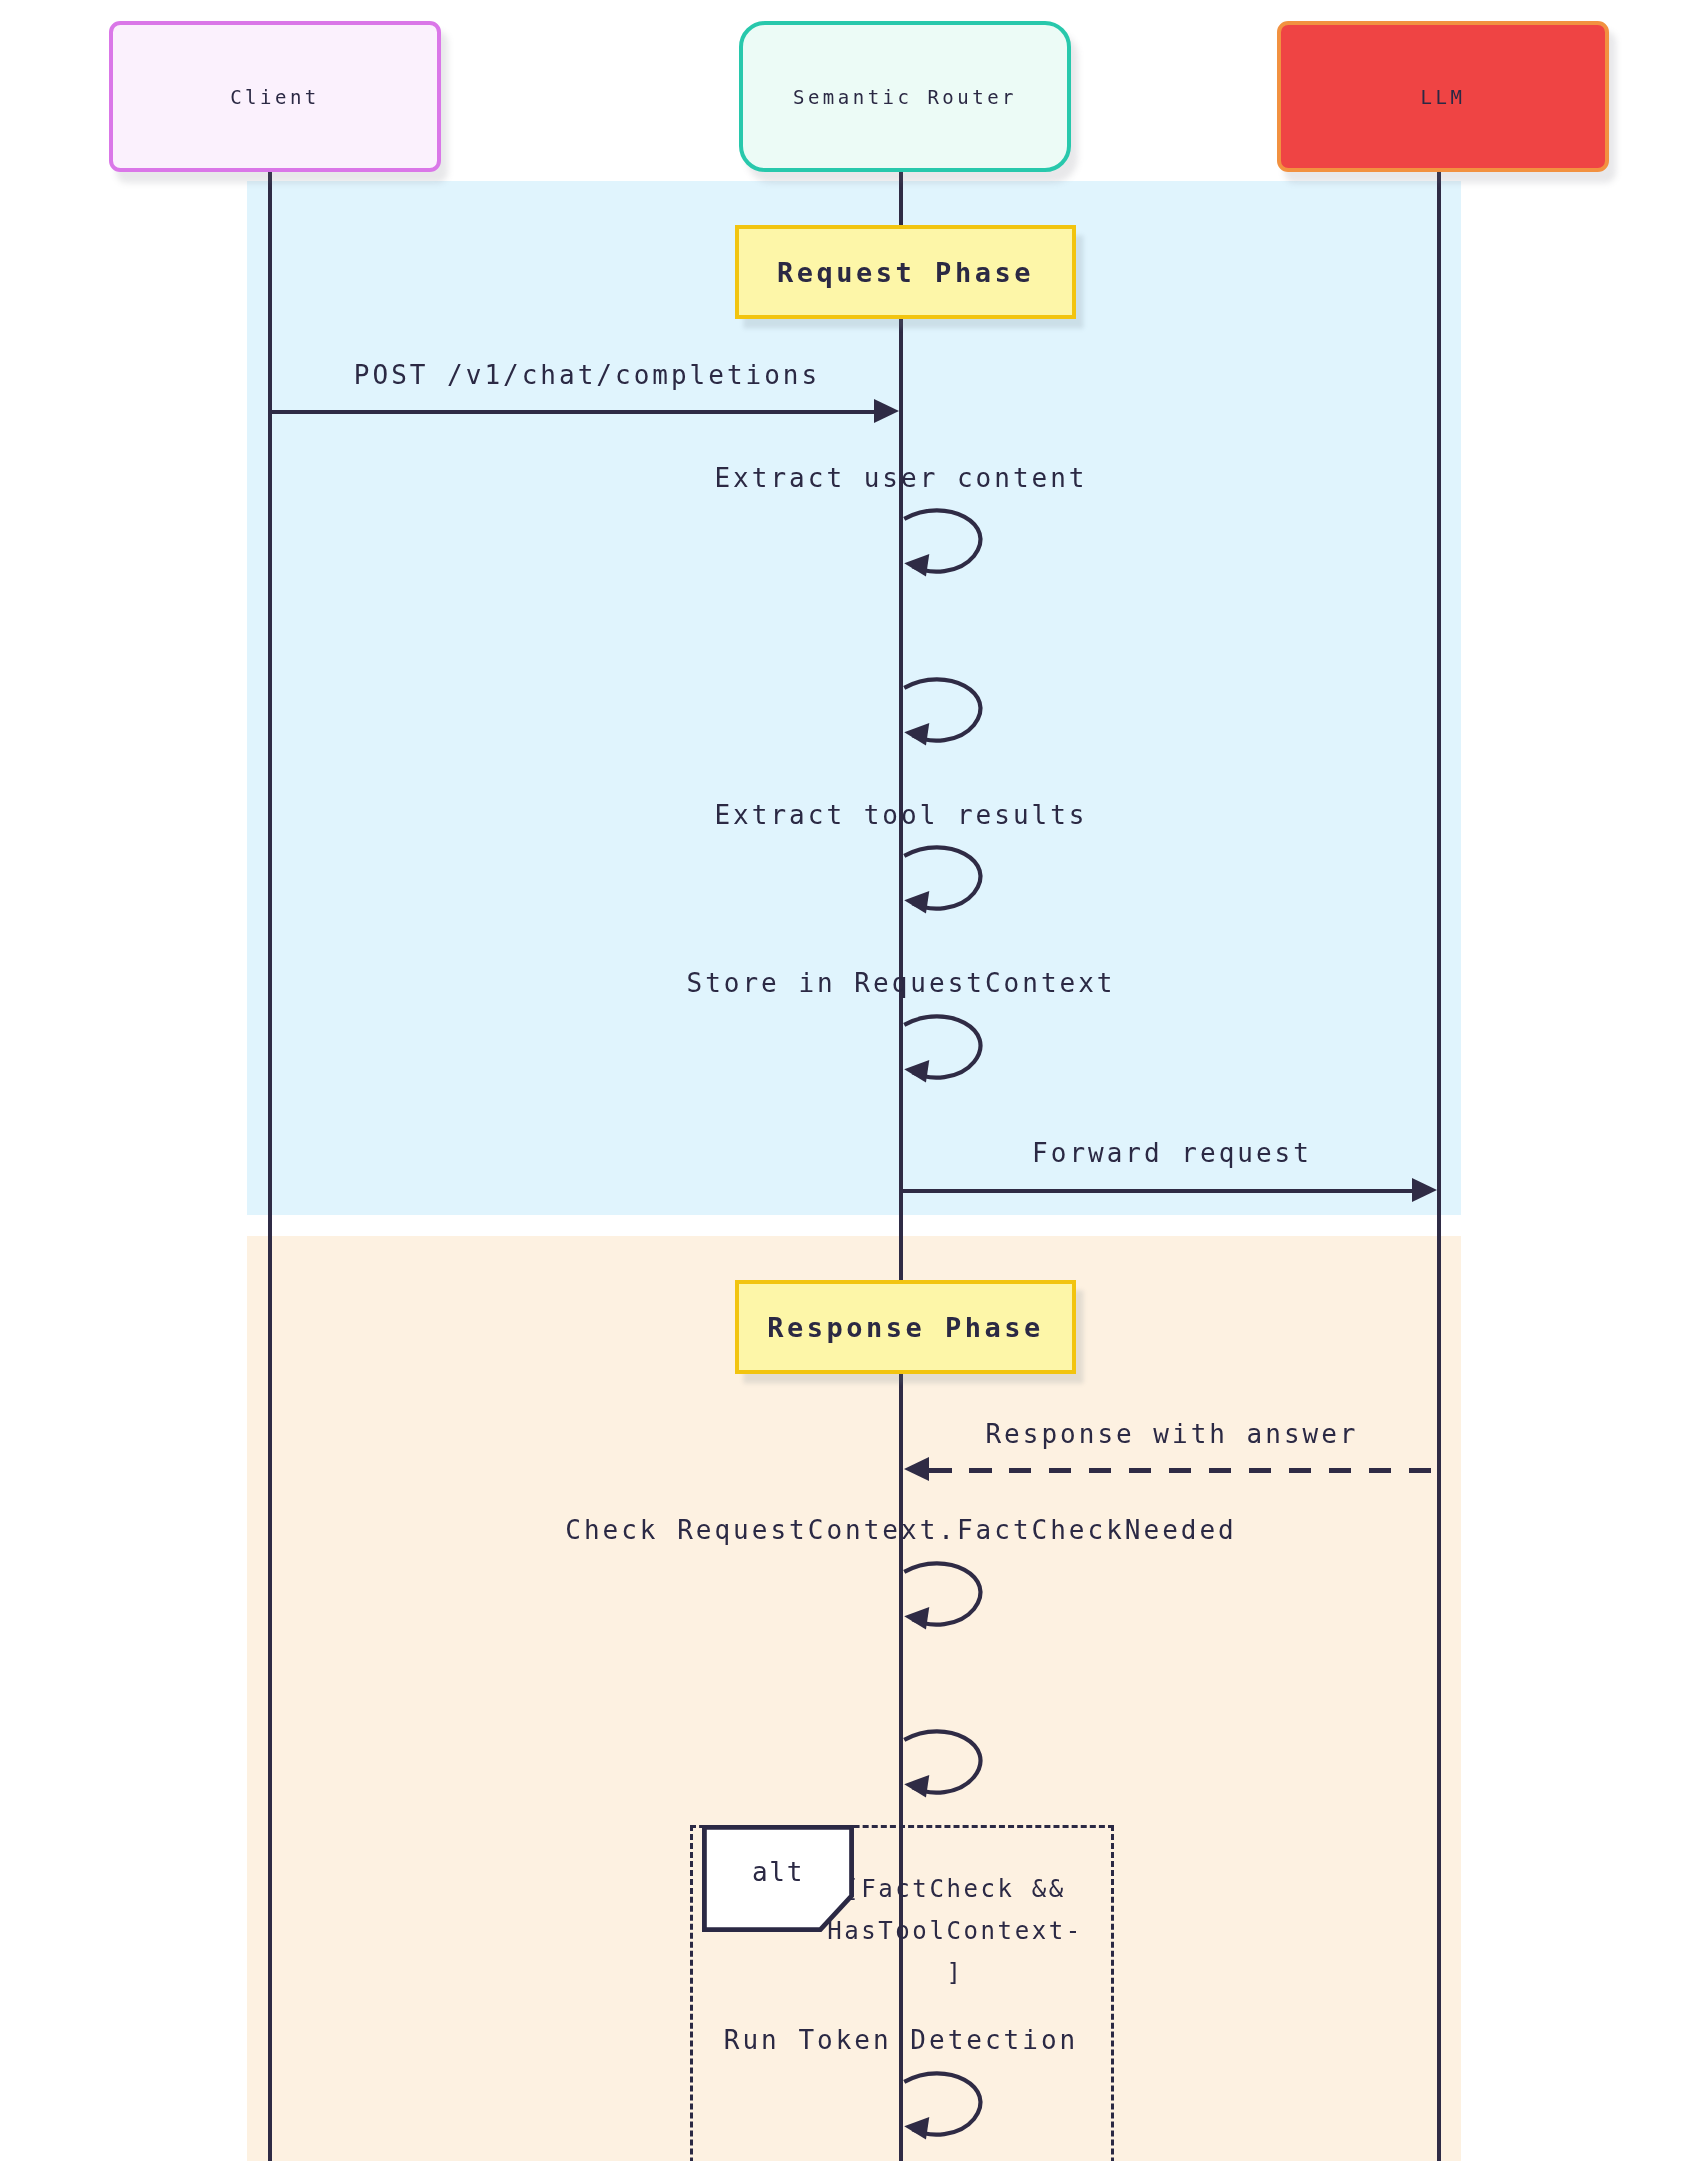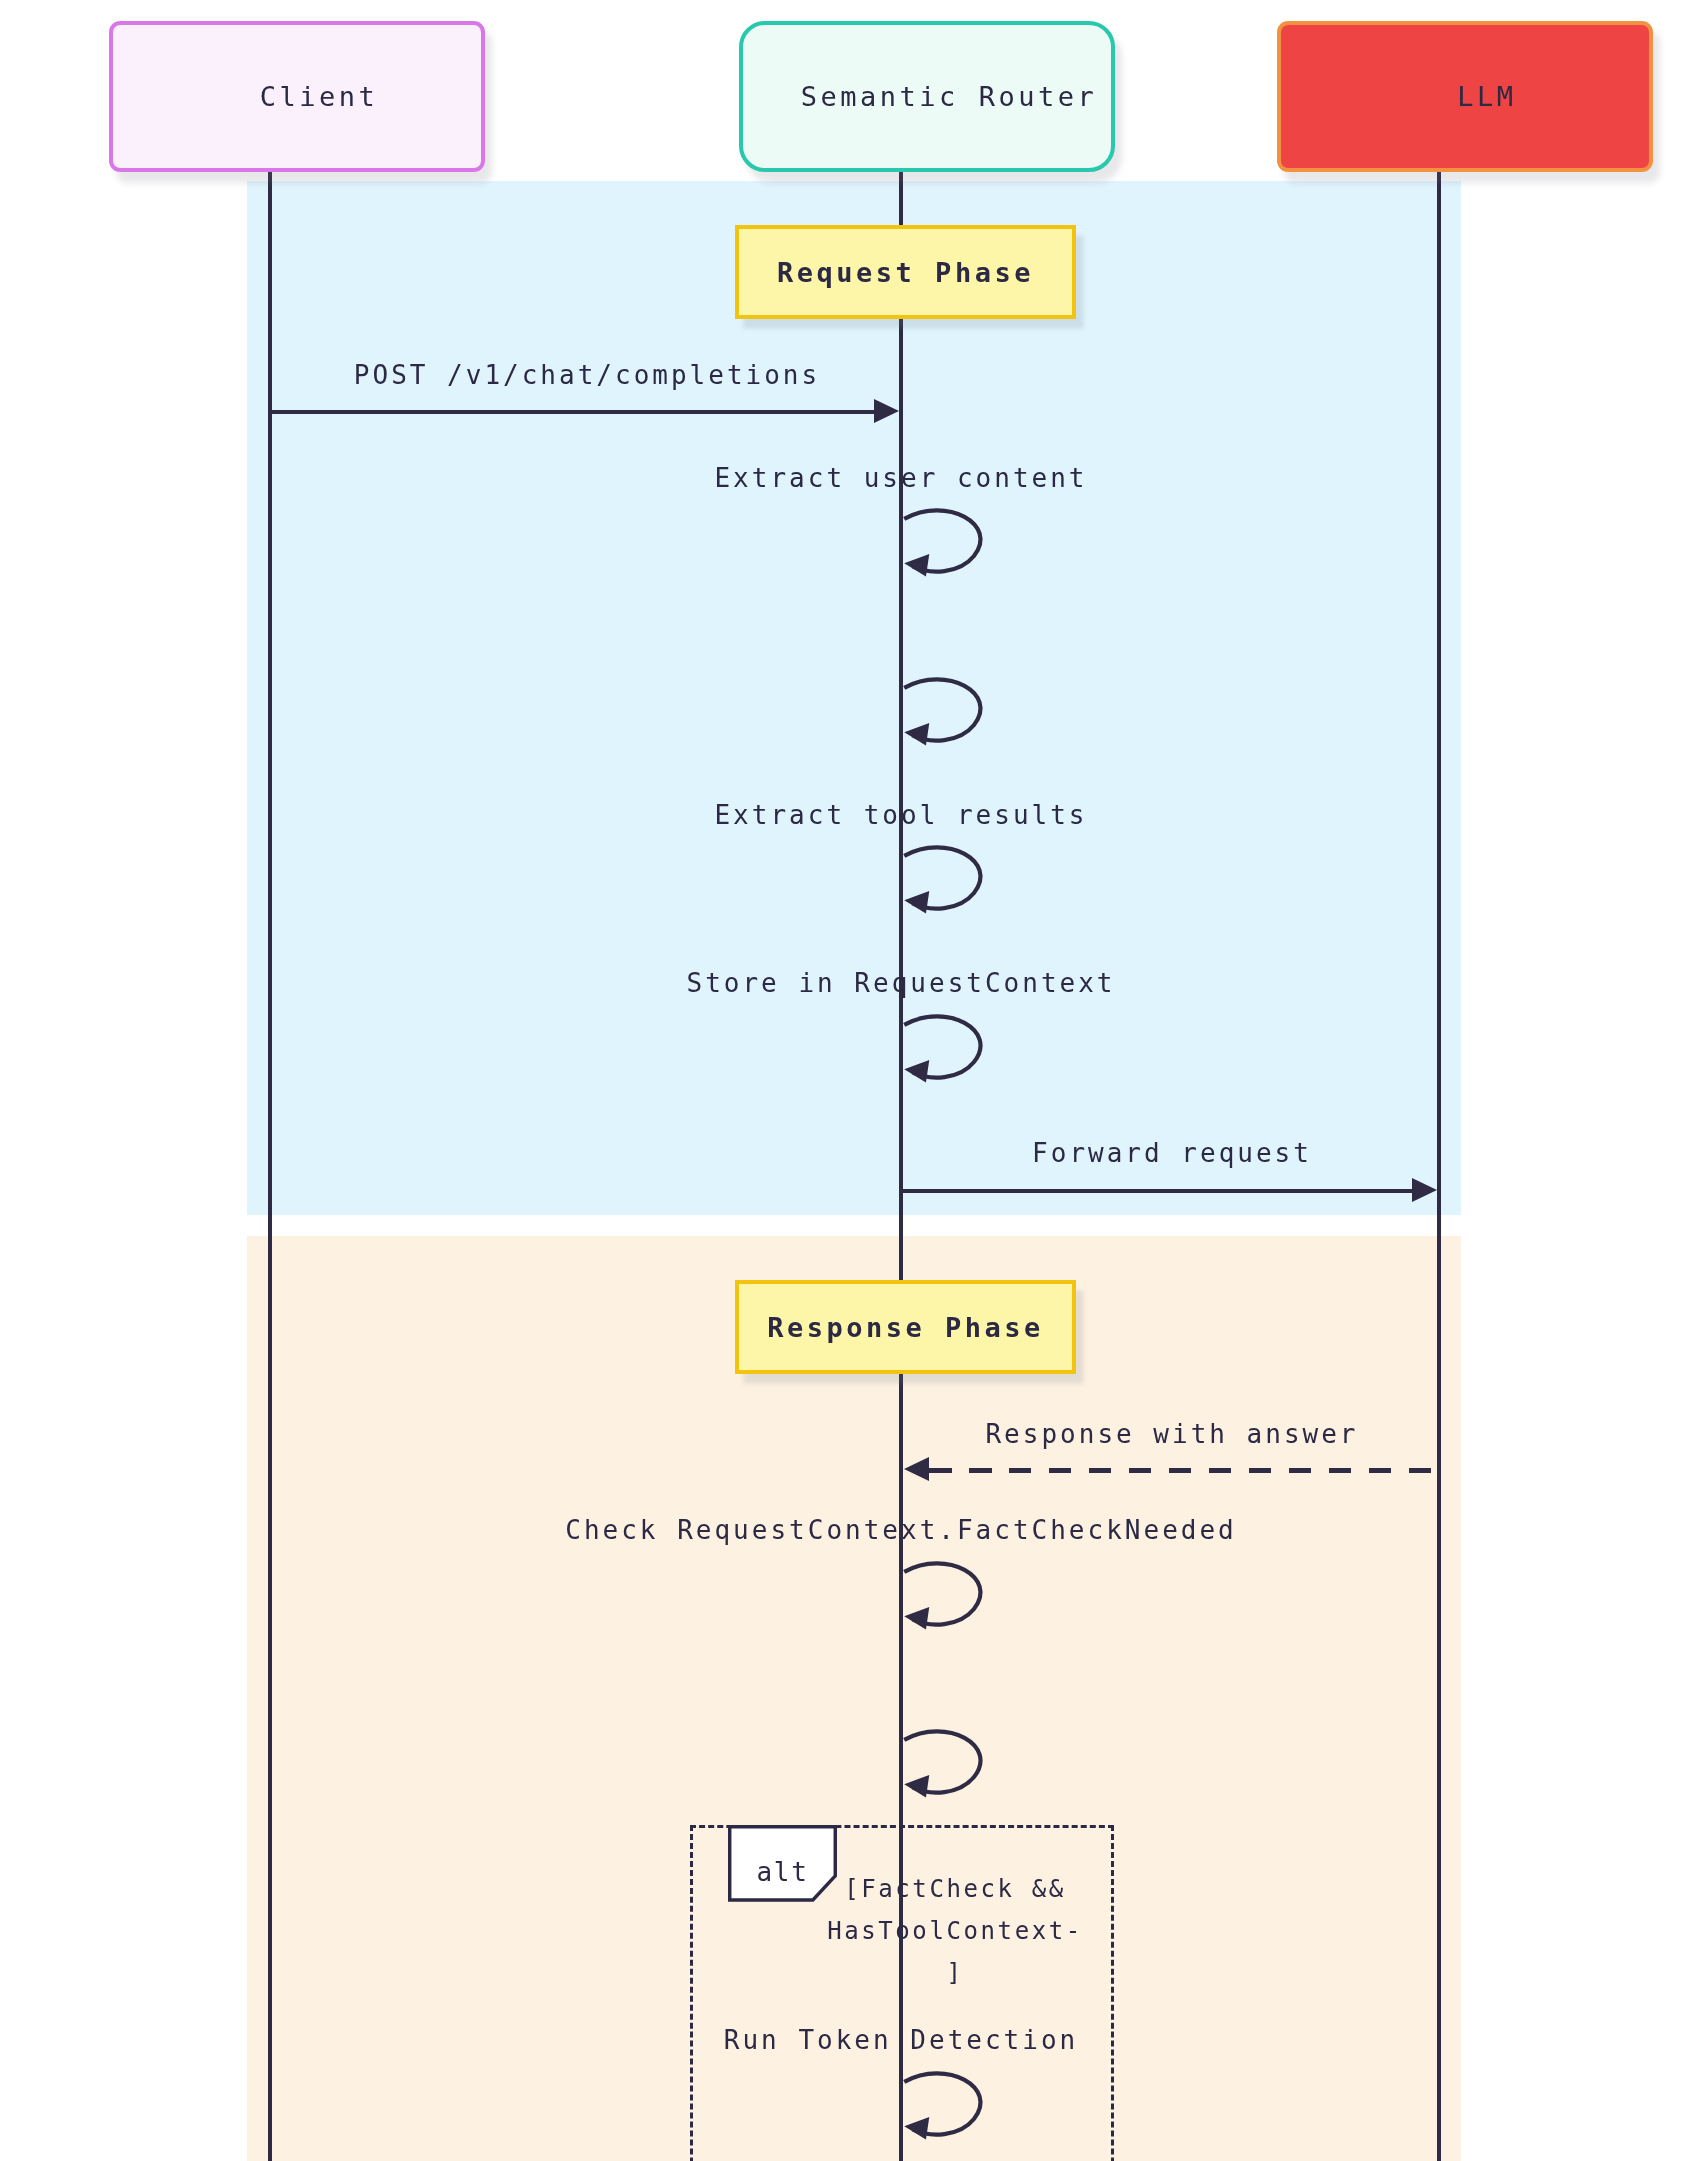--- a/index.html
+++ b/index.html
@@ -9,22 +9,22 @@
   #canvas{position:absolute;inset:0;overflow:hidden;}
 
   .phase-bg{position:absolute;left:247px;width:1214px;z-index:0;}
   .phase-bg.blue{top:181px;height:1034px;background:#e0f4fd;}
   .phase-bg.orange{top:1236px;height:1809px;background:#fdf1e1;}
 
   .lifeline{position:absolute;width:4.3px;background:#2f2b45;z-index:1;}
 
   .actor{position:absolute;width:324px;height:143px;border-radius:11.2px;
          display:flex;align-items:center;justify-content:center;
-         font-size:27px;letter-spacing:3.5px;z-index:4;
-         box-shadow:7px 10.4px 6px rgba(110,110,125,0.16);padding-left:44px;}
+         font-size:19px;letter-spacing:3.5px;z-index:4;
+         box-shadow:7px 10.4px 6px rgba(110,110,125,0.16);}
   .actor.client{background:#fbf1fd;border:4.3px solid #da77e8;}
   .actor.router{background:#ecfbf6;border:4.3px solid #28c8ac;}
   .actor.llm{background:#ef4444;border:4.3px solid #f29140;}
 
   .note{position:absolute;left:735px;width:333px;height:86px;
         background:#fdf6a8;border:4.3px solid #f2c40f;z-index:4;
         display:flex;align-items:center;justify-content:center;
         font-weight:bold;font-size:27px;letter-spacing:3.5px;
         box-shadow:7.8px 10.4px 4.3px rgba(110,125,140,0.18);}
 
@@ -38,21 +38,21 @@
               border-top:12.5px solid transparent;border-bottom:12.5px solid transparent;
               border-left:25px solid #2f2b45;}
   .head-left{position:absolute;width:0;height:0;z-index:3;
              border-top:12.5px solid transparent;border-bottom:12.5px solid transparent;
              border-right:25px solid #2f2b45;}
 
   .loop{position:absolute;left:900px;width:102px;height:71px;z-index:2;}
 
   .alt-frame{position:absolute;left:690px;top:1825px;width:424px;height:1093px;
              border:3.5px dashed #2b2944;z-index:2;box-sizing:border-box;}
-  .alt-label{position:absolute;left:728px;top:1825px;width:109px;height:94px;z-index:5;}
+  .alt-label{position:absolute;left:702px;top:1825px;width:109px;height:94px;z-index:5;padding-left:43px;}
   .alt-label svg{position:absolute;inset:0;}
   .alt-label .kw{position:absolute;inset:0;display:flex;align-items:center;
                  justify-content:center;font-size:26px;letter-spacing:1.7px;}
   .cond{position:absolute;transform:translateX(-50%);text-align:center;
         font-size:24px;letter-spacing:2.6px;line-height:42px;z-index:3;white-space:nowrap;}
 </style>
 </head>
 <body>
 
 <div id="canvas">

